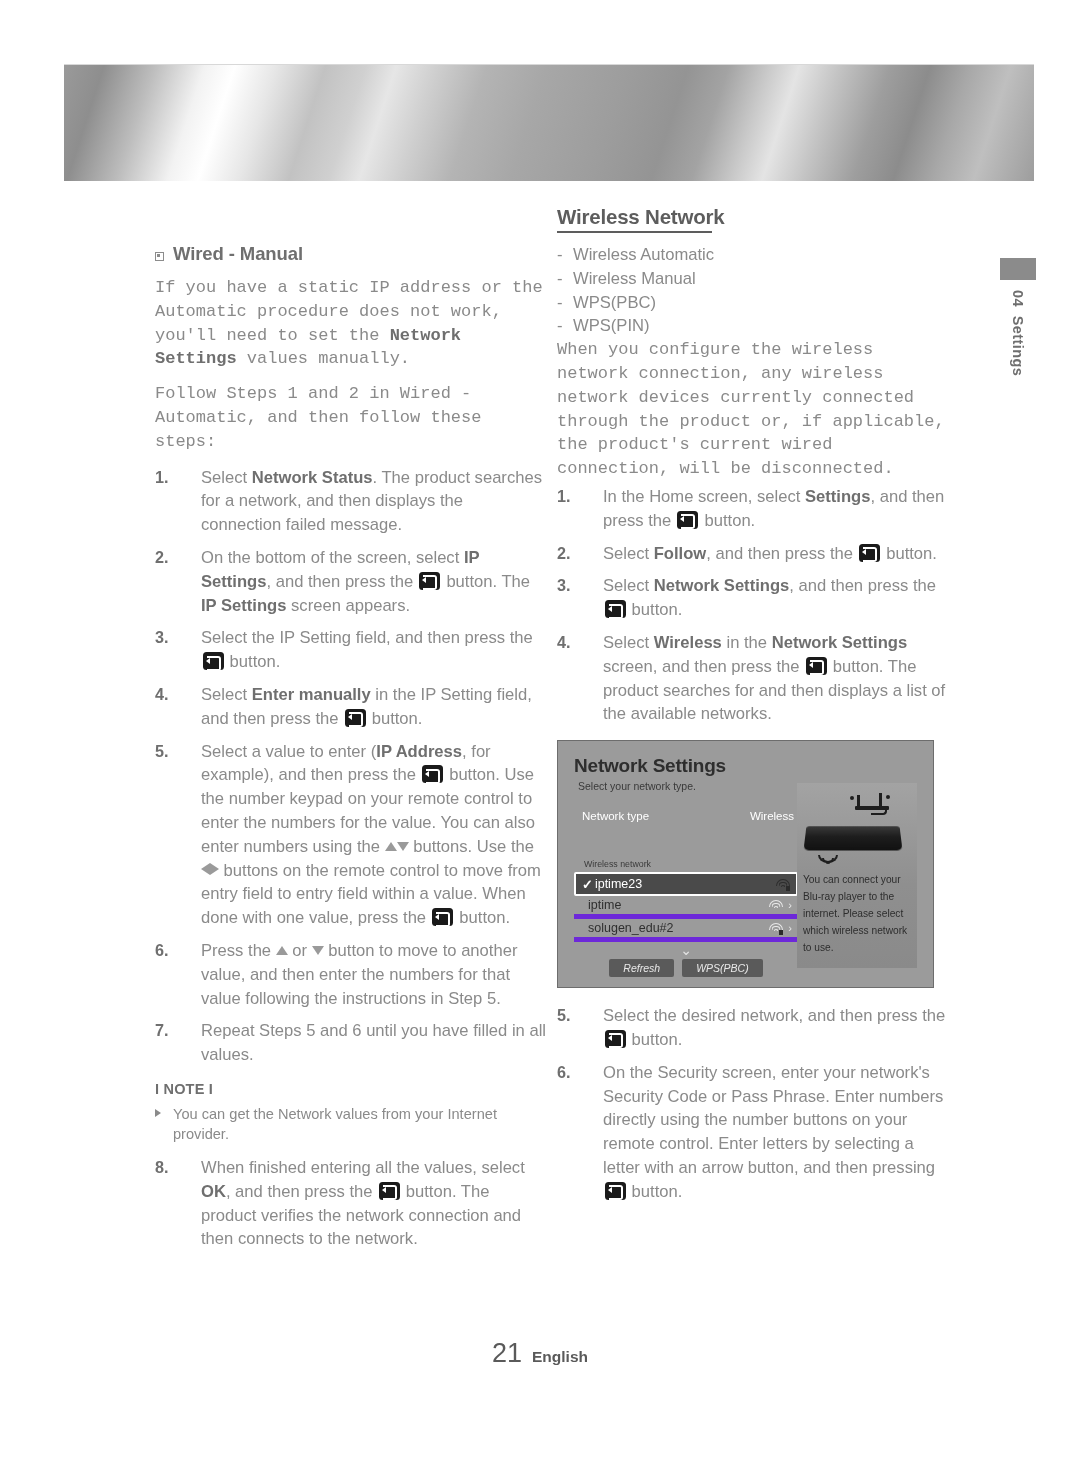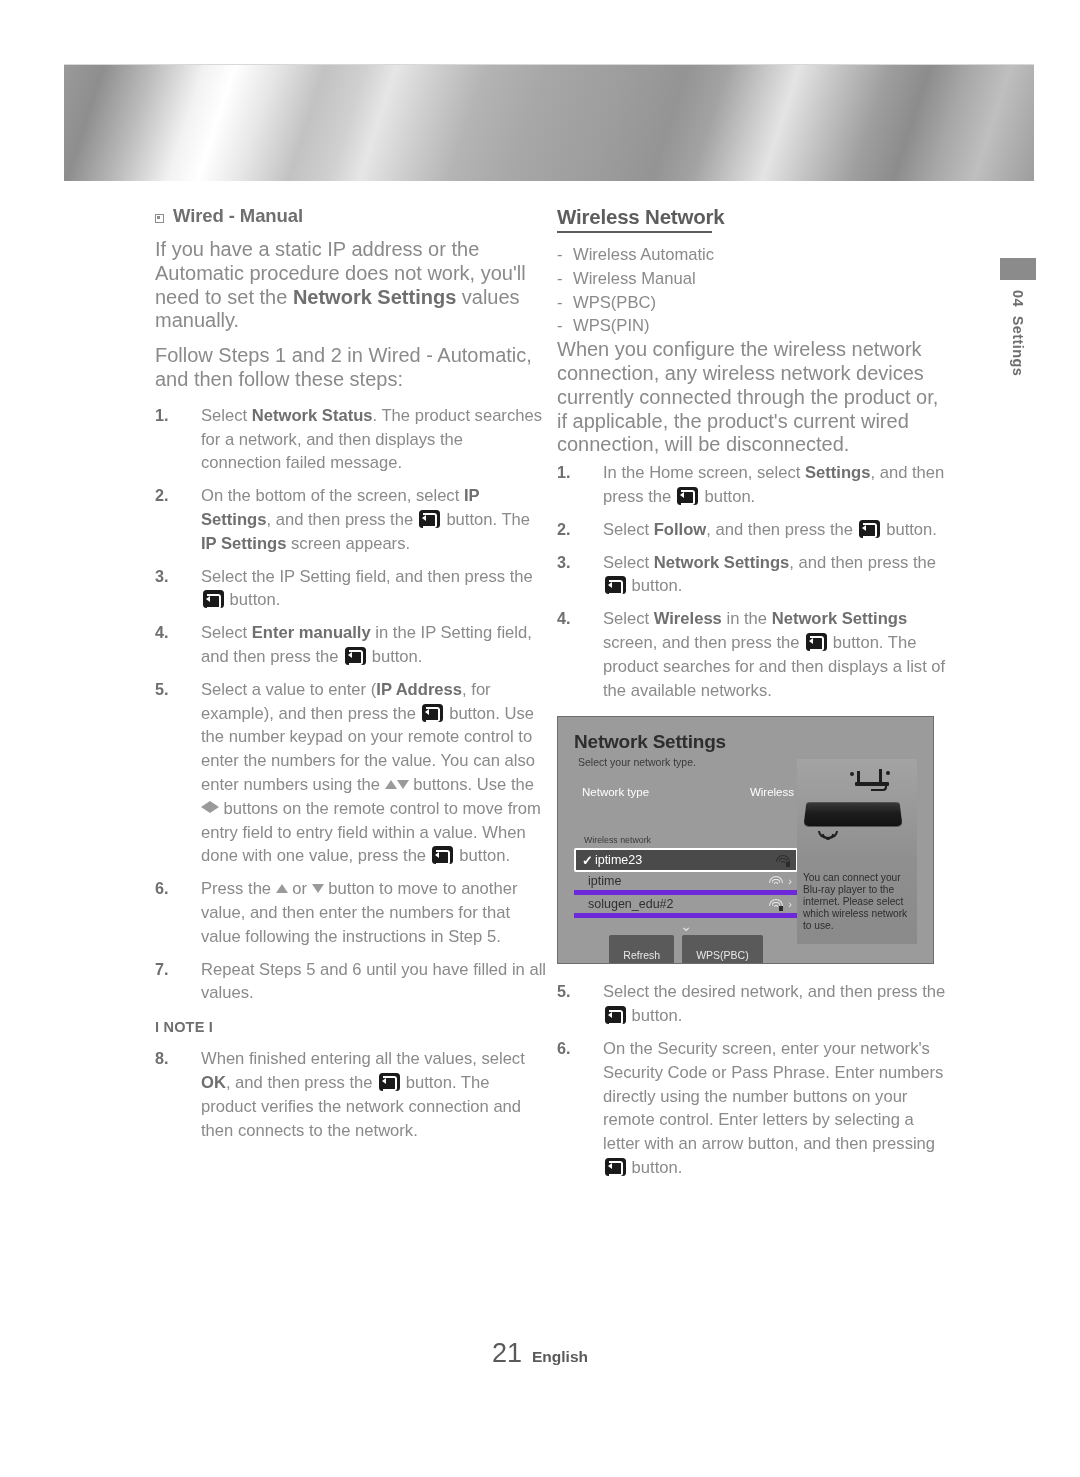--- a/index.html
+++ b/index.html
@@ -91,20 +91,21 @@
   
   .sub-head {
     font-size: 18.5px;
     font-weight: bold;
     color: #6f6f6f;
     margin-bottom: 11px;
     display: flex;
     align-items: center;
     gap: 9px;
     letter-spacing: -0.1px;
+    margin-top: 38px;
   }
   .sq-bullet {
     display: inline-block;
     width: 9px;
     height: 9px;
     border: 1.6px solid #8c8c8c;
     position: relative;
     top: 2px;
     flex: none;
   }
@@ -128,24 +129,25 @@
   .sec-head::after {
     content: "";
     position: absolute;
     left: 0; bottom: 0;
     width: 155px;
     height: 2.5px;
     background: #5d5d5d;
   }
 
   p.body {
-    font-size: 20px;
+    font-size: 17px;
     line-height: 23.8px;
     color: #8a8a8a;
     margin-bottom: 0;
+    font-family: Liberation Mono, monospace;
   }
   p.body + p.body { margin-top: 11px; }
 
   .dash-list { margin: 0; }
   .dash-row {
     font-size: 16.6px;
     line-height: 23.8px;
     color: #8a8a8a;
     display: flex;
     gap: 8px;
@@ -324,40 +326,41 @@
     color: #e3e3e3;
     font-size: 14px;
     line-height: 12px;
     margin-top: 2px;
   }
   .tv-btns { display: flex; gap: 8px; justify-content: center; margin-top: 3px; }
   .tv-btn {
     background: #5a5a5a;
     color: #e8e8e8;
     font-size: 10.5px;
-    padding: 14px 14px;
+    padding: 3px 14px;
     border-radius: 2px;
+    font-style: italic;
   }
 
   .tv-panel {
     position: absolute;
     right: 16px;
     top: 42px;
     width: 120px;
     height: 185px;
     background: linear-gradient(180deg,#a3a3a3 0%,#8f8f8f 55%,#8a8a8a 100%);
     padding: 6px;
   }
   .tv-panel-txt {
     position: absolute;
     left: 6px;
     bottom: 12px;
     width: 112px;
     font-size: 10.2px;
-    line-height: 12px;
+    line-height: 17px;
     color: #2d2d2d;
   }
   .router {
     position: absolute;
     left: 52px; top: 10px;
     width: 50px; height: 22px;
   }
   .router .bar { position:absolute; left:6px; top:13px; width:34px; height:4px; background:#1e1e1e; border-radius:1px;}
   .router .ant1 { position:absolute; left:8px; top:2px; width:2.5px; height:12px; background:#1e1e1e;}
   .router .ant2 { position:absolute; left:30px; top:0px; width:2.5px; height:14px; background:#1e1e1e;}
@@ -460,20 +463,26 @@
         <span class="step-body">Press the <span class="tri tri-up"></span> or <span class="tri tri-down"></span> button to move to another value, and then enter the numbers for that value following the instructions in Step 5.</span>
       </li>
 
       <li>
         <span class="step-num">7.</span>
         <span class="step-body">Repeat Steps 5 and 6 until you have filled in all values.</span>
       </li>
     </ol>
 
     <div class="note-title">I NOTE I</div>
+    <div class="note-item">
+      <span class="note-mark">
+          <i class="note-arrow"></i>
+        </span>
+      <span>You can get the Network values from your Internet provider.</span>
+    </div>
 
     <ol class="steps">
       <li>
         <span class="step-num">8.</span>
         <span class="step-body">When finished entering all the values, select <b>OK</b>, and then press the <span class="enter-btn"></span> button. The product verifies the network connection and then connects to the network.</span>
       </li>
     </ol>
 
   </div>
 

